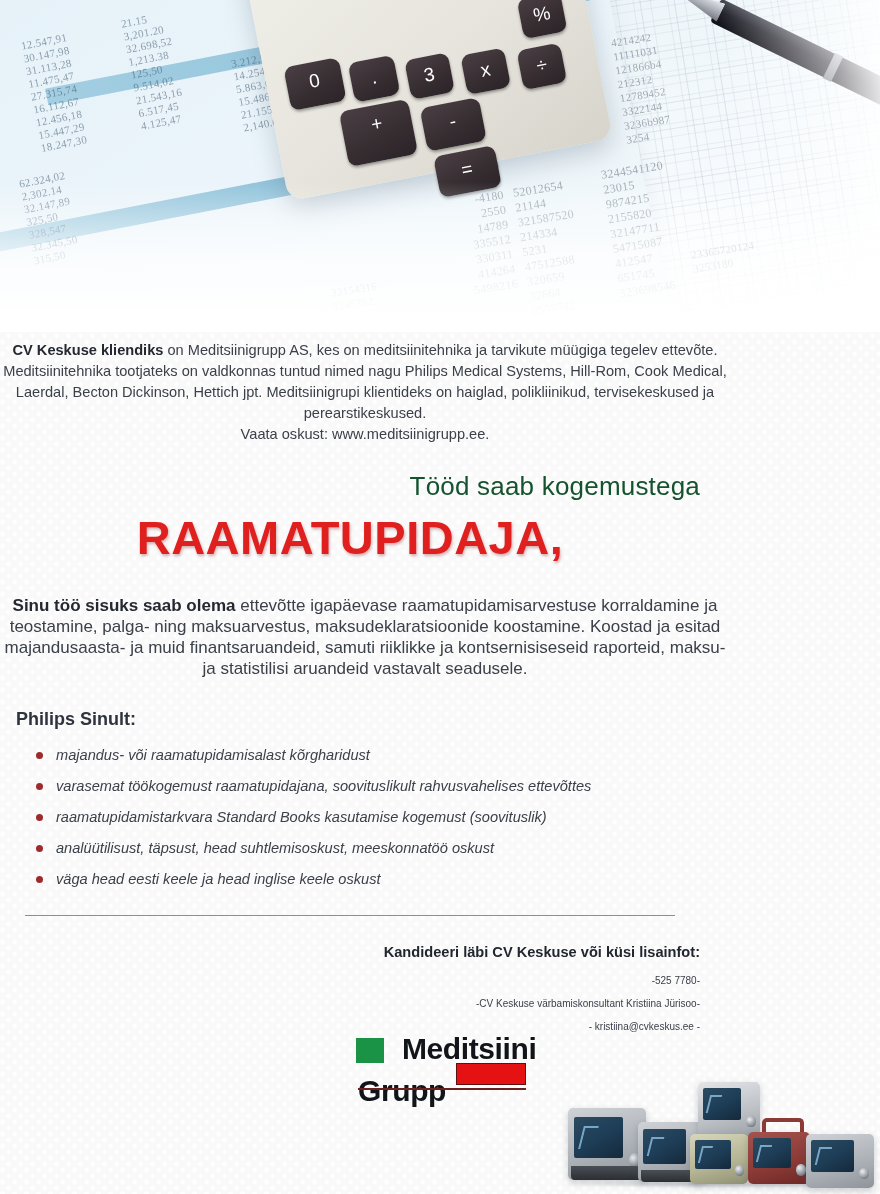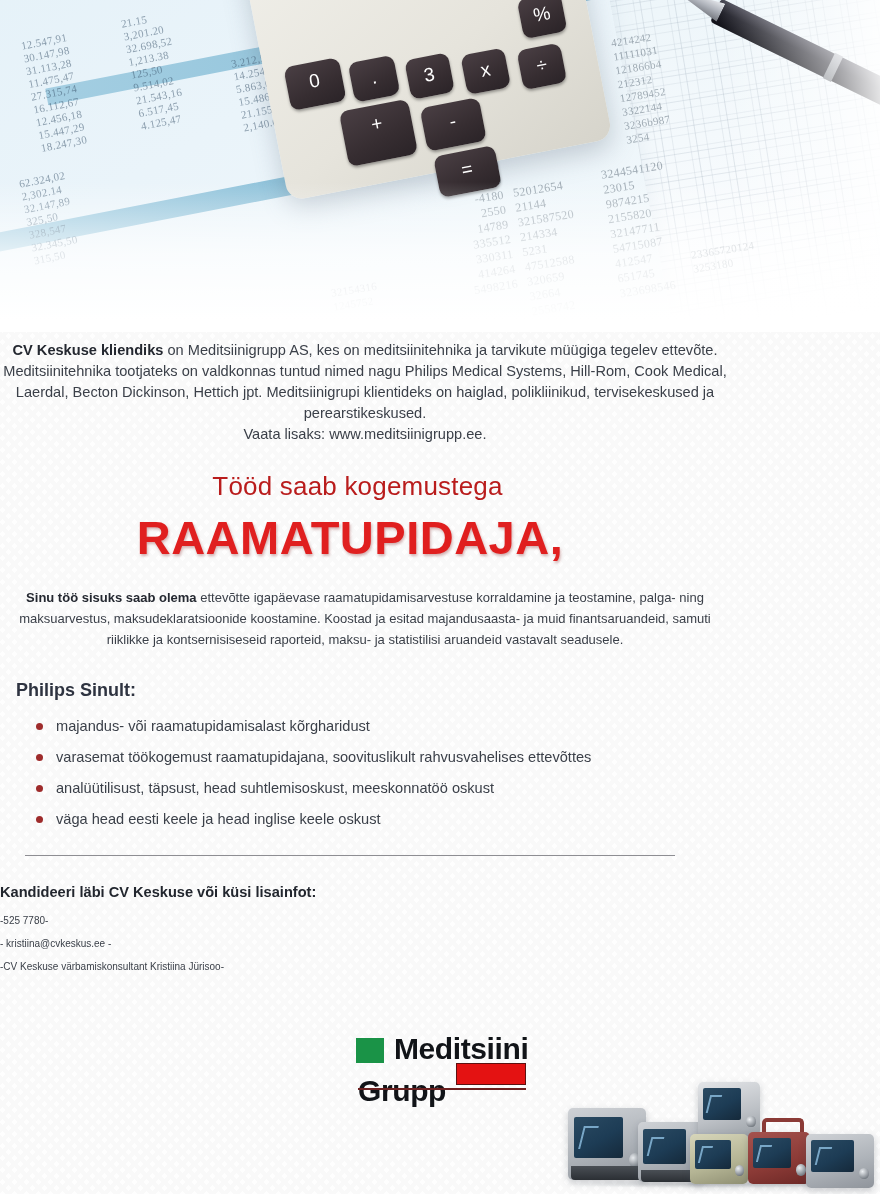--- a/index.html
+++ b/index.html
@@ -173,62 +173,63 @@
     width: 730px;
     margin: 8px auto 0;
     text-align: center;
     font-size: 14.6px;
     line-height: 21px;
     color: #3b4049;
   }
   .intro b { color:#242830; font-weight: 700; }
 
   .subhead {
-    text-align:center;
+    text-align:right;
     font-size: 26px;
-    color: #b91c1c;
+    color: #14532d;
     margin-top: 26px;
     letter-spacing: .2px;
     margin-left: 15px;
   }
   .title {
     text-align:center;
     font-size: 47px;
     font-weight: 700;
     color: #e01f1f;
     letter-spacing: .5px;
     margin-top: 8px;
     text-shadow: 1px 2px 3px rgba(120,0,0,.30);
   }
 
   .desc {
     width: 730px;
-    margin: 22px auto 0;
+    margin: 30px auto 0;
     text-align:center;
-    font-size: 13px;
+    font-size: 17px;
     line-height: 21px;
     color: #3b4049;
   }
   .desc b { color:#242830; font-weight: 700; }
 
   .reqs-head {
     width: 760px;
     margin: 30px auto 0;
     padding-left: 16px;
     box-sizing: border-box;
     font-size: 18px;
     font-weight: 700;
     color: #2e3340;
   }
   ul.reqs {
     width: 760px;
     margin: 16px auto 0;
     padding: 0 0 0 34px;
     box-sizing: border-box;
     list-style: none;
+    font-style: italic;
   }
   ul.reqs li {
     position: relative;
     font-size: 14.6px;
     line-height: 18px;
     color: #3b4049;
     padding: 0 0 13px 22px;
   }
   ul.reqs li::before {
     content: "";
@@ -242,21 +243,21 @@
   .divider {
     width: 650px;
     height: 1px;
     margin: 14px auto 0;
     background: #8e8e93;
   }
 
   .contact {
     width: 700px;
     margin: 28px auto 0;
-    text-align:left;
+    text-align:right;
   }
   .contact-head {
     font-size: 14.6px;
     font-weight: 700;
     color: #22262e;
   }
   .contact-line {
     font-size: 10px;
     color: #3b4049;
     line-height: 22px;
@@ -270,21 +271,21 @@
     left: 356px; top: 1036px;
     width: 172px; height: 62px;
     z-index: 4;
   }
   .logo-sq {
     position:absolute; left: 0; top: 2px;
     width: 28px; height: 25px;
     background: #1a9347;
   }
   .logo-l1 {
-    position:absolute; left: 38px; top: -4px;
+    position:absolute; left: 46px; top: -4px;
     font-size: 30px; font-weight: 700; color:#111418;
     letter-spacing: -.4px;
   }
   .logo-l2 {
     position:absolute; left: 2px; top: 38px;
     font-size: 30px; font-weight: 700; color:#111418;
     letter-spacing: -.4px;
   }
   .logo-bar {
     position:absolute; left: 100px; top: 27px;
@@ -488,47 +489,48 @@
 
     <div class="hero-fade-r"></div>
     <div class="hero-fade"></div>
   </div>
 </div>
 
 <div class="content">
 
   <p class="intro">
     <b>CV Keskuse kliendiks</b><span> on Meditsiinigrupp AS, kes on meditsiinitehnika ja tarvikute müügiga tegelev ettevõte. Meditsiinitehnika tootjateks on valdkonnas tuntud nimed nagu Philips Medical Systems, Hill-Rom, Cook Medical, Laerdal, Becton Dickinson, Hettich jpt. Meditsiinigrupi klientideks on haiglad, polikliinikud, tervisekeskused ja perearstikeskused.</span><br>
-    <span>Vaata lisaks: www.meditsiinigrupp.ee.</span>
+    <span>Vaata oskust: www.meditsiinigrupp.ee.</span>
   </p>
 
   <div class="subhead">Tööd saab kogemustega</div>
   <div class="title">RAAMATUPIDAJA,</div>
 
   <p class="desc">
     <b>Sinu töö sisuks saab olema</b><span> ettevõtte igapäevase raamatupidamisarvestuse korraldamine ja teostamine, palga- ning maksuarvestus, maksudeklaratsioonide koostamine. Koostad ja esitad majandusaasta- ja muid finantsaruandeid, samuti riiklikke ja kontsernisiseseid raporteid, maksu- ja statistilisi aruandeid vastavalt seadusele.</span>
   </p>
 
   <div class="reqs-head">Philips Sinult:</div>
 
   <ul class="reqs">
     <li>majandus- või raamatupidamisalast kõrgharidust</li>
     <li>varasemat töökogemust raamatupidajana, soovituslikult rahvusvahelises ettevõttes</li>
+    <li>raamatupidamistarkvara Standard Books kasutamise kogemust (soovituslik)</li>
     <li>analüütilisust, täpsust, head suhtlemisoskust, meeskonnatöö oskust</li>
     <li>väga head eesti keele ja head inglise keele oskust</li>
   </ul>
 
   <div class="divider"></div>
 
   <div class="contact">
     <div class="contact-head">Kandideeri läbi CV Keskuse või küsi lisainfot:</div>
     <div class="contact-line">
       <div>-525 7780-</div>
+      <div>-CV Keskuse värbamiskonsultant Kristiina Jürisoo-</div>
       <div>- kristiina@cvkeskus.ee -</div>
-      <div>-CV Keskuse värbamiskonsultant Kristiina Jürisoo-</div>
     </div>
   </div>
 </div>
 
 <div class="logo-wrap">
   <div class="logo-sq"></div>
   <div class="logo-l1">Meditsiini</div>
   <div class="logo-l2">Grupp</div>
   <div class="logo-bar"></div>
   <div class="logo-underline"></div>

